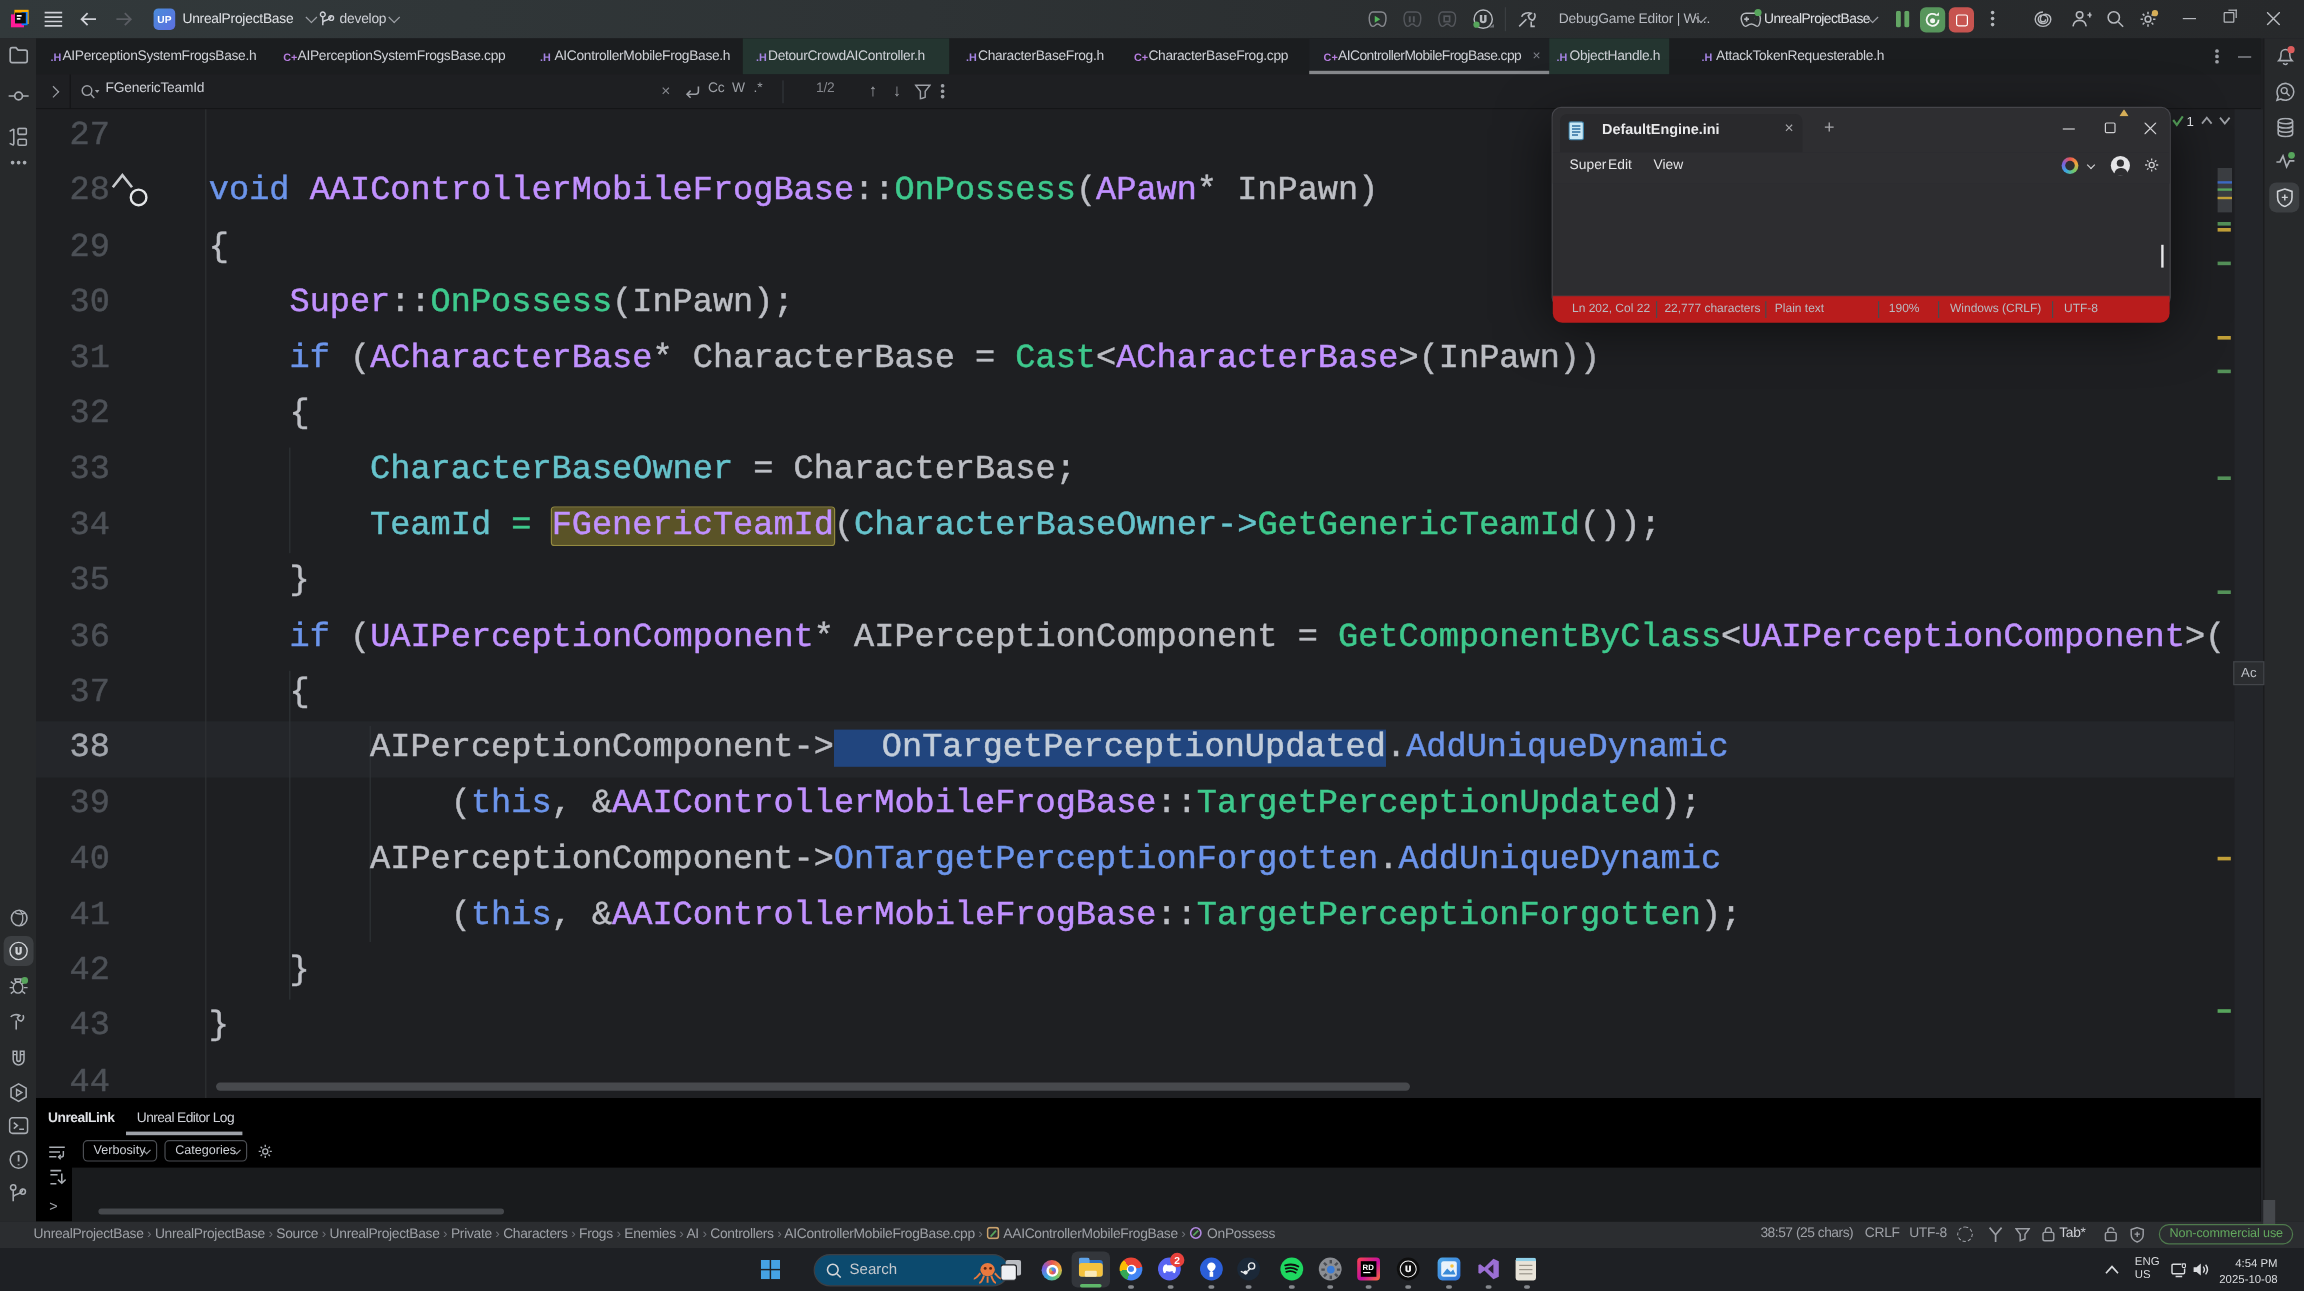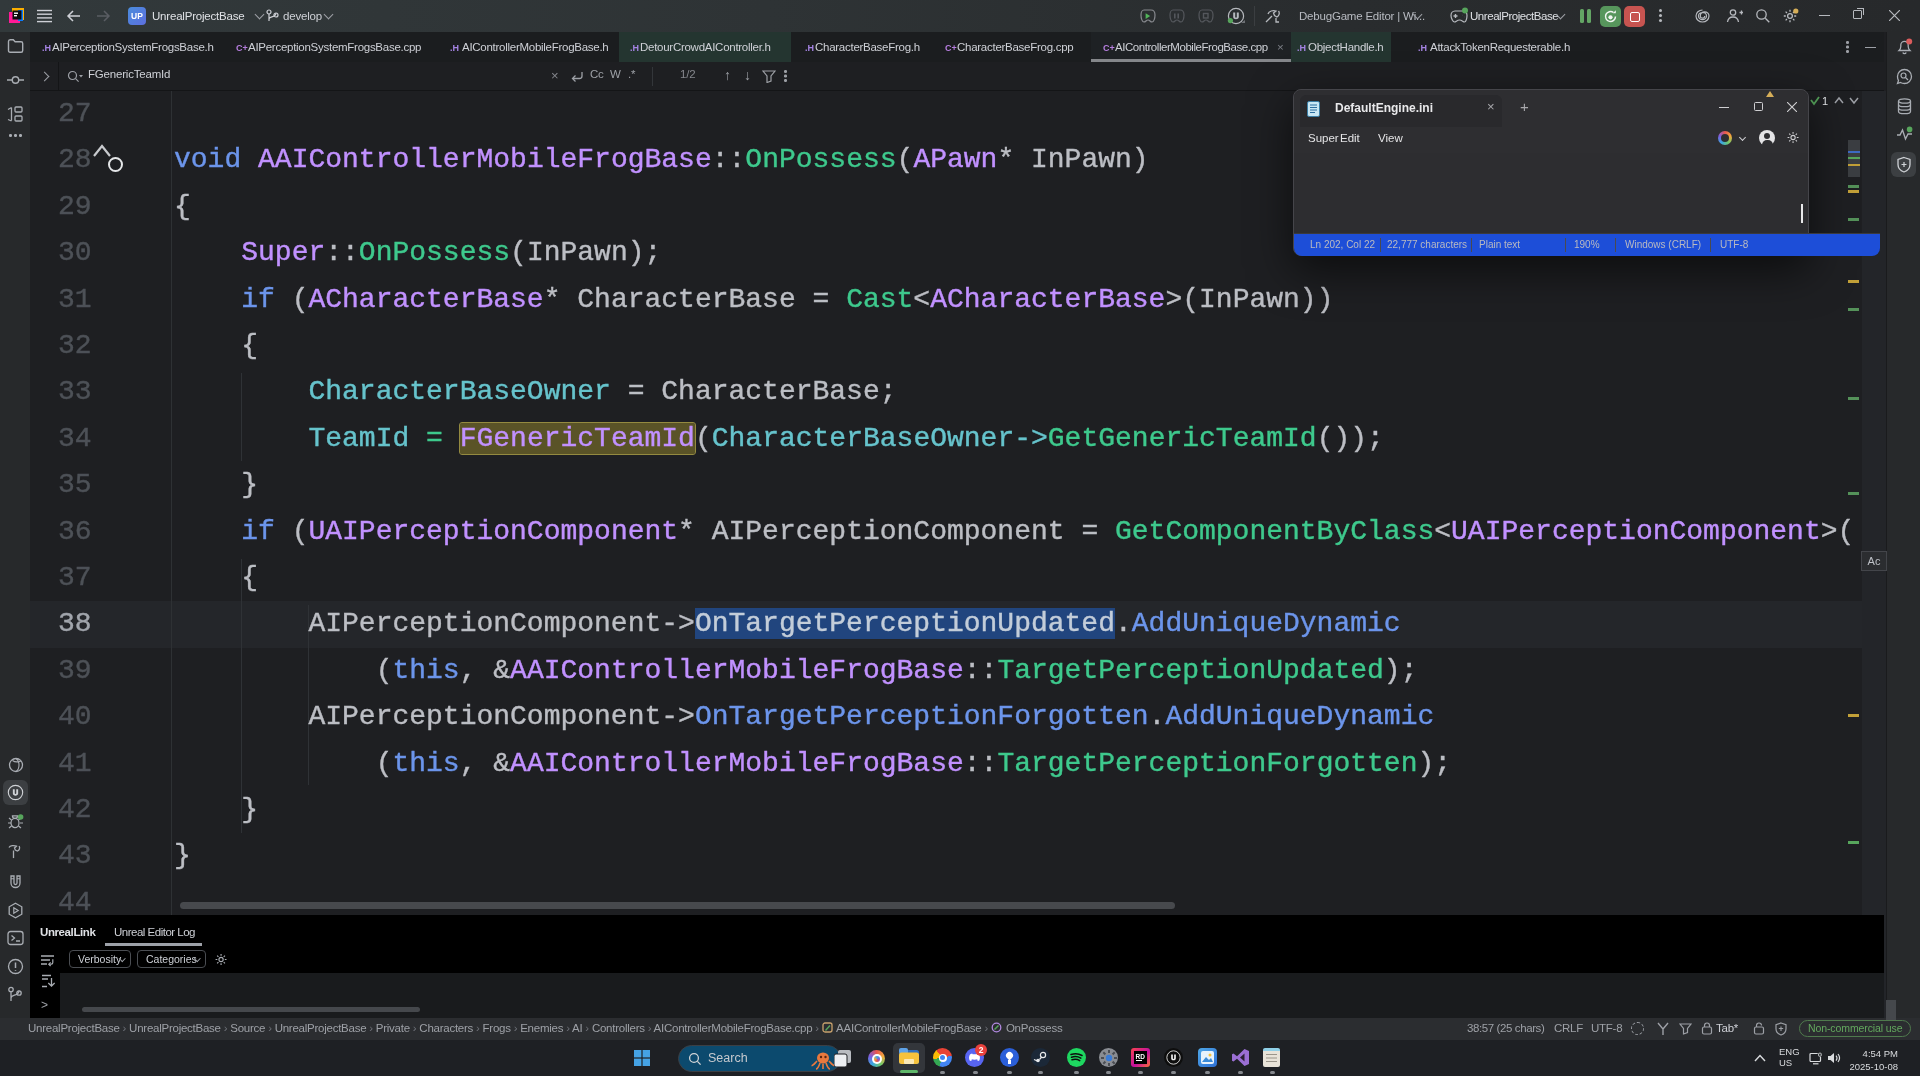--- a/index.html
+++ b/index.html
@@ -34,21 +34,21 @@
     border-left:1px solid #1A1B1D; }
 
   
   #editor { left:30px; top:91px; width:1832px; height:824px; background:#1E1F22; overflow:hidden; }
   .cl { position:absolute; left:0; width:1832px; height:46.4px; font-family:"Liberation Mono",monospace;
     font-size:28px; line-height:46.4px; white-space:pre; color:#BCBEC4; -webkit-text-stroke:0.4px; }
   .num { position:absolute; left:28px; width:33px; text-align:right; font-family:"Liberation Mono",monospace;
     font-size:28px; line-height:46.4px; color:#4D5157; -webkit-text-stroke:0.4px; }
   .kw { color:#6C95EB; } .ty { color:#C191FF; } .fn { color:#3EC98D; }
   .fl { color:#66C3CC; } .ev { color:#6C95EB;margin-top:24px; }
-  .sel { background:#21457E; }
+  .sel { background:#21457E;padding-left:40px; }
   .match { background:#5A5327; outline:1.5px solid #948A40; border-radius:2px; }
 
   
   #panel { left:30px; top:915px; width:1854px; height:103px; background:#000000; }
 
   
   #statusbar { left:0; top:1018px; width:1920px; height:22px; background:#2B2D30;
     color:#9DA0A6; font-size:11.5px; letter-spacing:-0.25px; }
 
   
@@ -653,21 +653,21 @@
     </div>
     <svg class="abs" style="left:492px;top:40px" width="15" height="15" viewBox="0 0 17 16">
       <g stroke="#CFCFD2" stroke-width="1.2" fill="none">
       <circle cx="8" cy="8" r="2.4"></circle>
       <path d="M8 1.8v2M8 12.2v2M1.8 8h2M12.2 8h2M3.6 3.6l1.4 1.4M11 11l1.4 1.4M12.4 3.6L11 5M5 11l-1.4 1.4"></path>
         </g>
     </svg>
 
     <div class="abs" style="left:507px;top:114px;width:2px;height:19px;background:#E8E8EA"></div>
 
-    <div class="abs" style="left:0;top:143px;width:586px;height:23px;background:#1d4ed8;border-top:1px solid #3A3A3E;border-radius:0 0 8px 8px;color:#BABAC0;font-size:10px">
+    <div class="abs" style="left:0;top:156px;width:514px;height:23px;background:#b91c1c;border-top:1px solid #3A3A3E;border-radius:0 0 8px 8px;color:#BABAC0;font-size:10px">
       <div class="abs" style="left:16px;top:5px">Ln 202, Col 22</div>
       <div class="abs" style="left:86px;top:4px;width:1px;height:14px;background:#4A4A4E"></div>
       <div class="abs" style="left:93px;top:5px">22,777 characters</div>
       <div class="abs" style="left:177px;top:4px;width:1px;height:14px;background:#4A4A4E"></div>
       <div class="abs" style="left:185px;top:5px">Plain text</div>
       <div class="abs" style="left:271px;top:4px;width:1px;height:14px;background:#4A4A4E"></div>
       <div class="abs" style="left:280px;top:5px">190%</div>
       <div class="abs" style="left:321px;top:4px;width:1px;height:14px;background:#4A4A4E"></div>
       <div class="abs" style="left:331px;top:5px">Windows (CRLF)</div>
       <div class="abs" style="left:416px;top:4px;width:1px;height:14px;background:#4A4A4E"></div>

